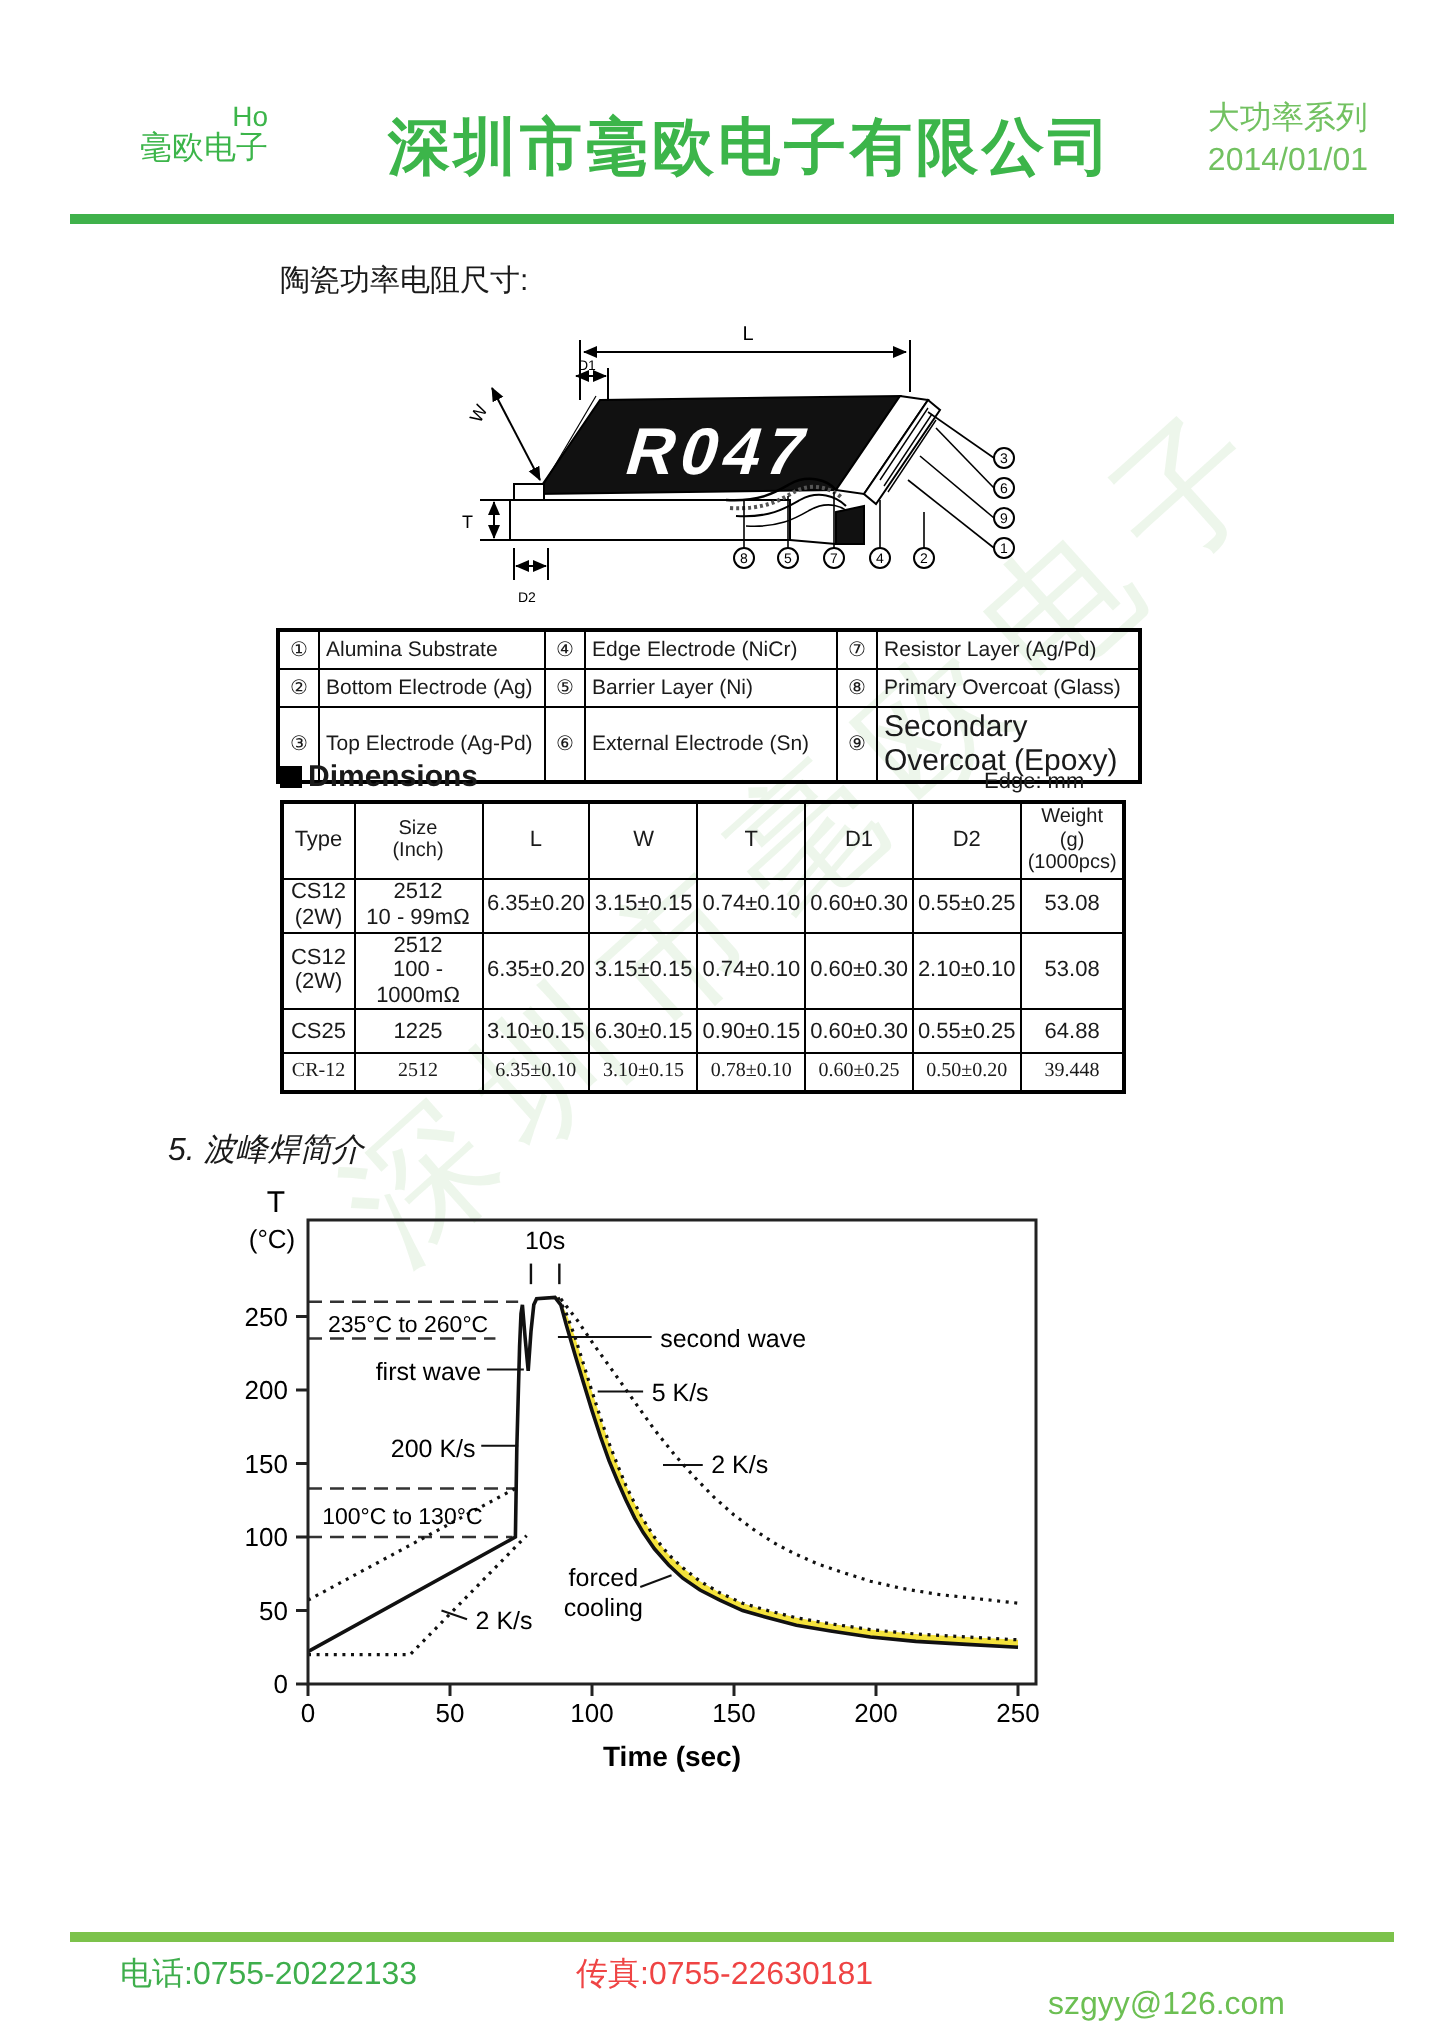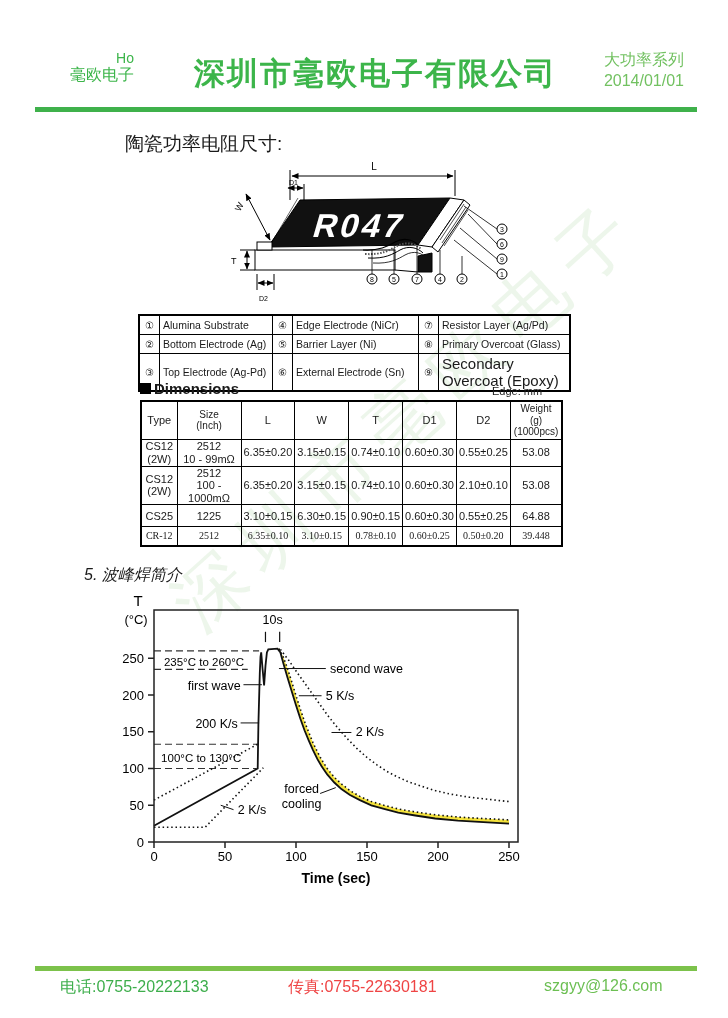--- a/index.html
+++ b/index.html
@@ -10,23 +10,23 @@
   .logo-top{font-size:14px;display:block;}
   .logo-bottom{font-size:16px;display:block;}
   .main-title{left:148px;top:53px;font-size:31px;font-weight:bold;color:#3cb54a;letter-spacing:2px;white-space:nowrap;margin-left:46px;}
   .hdr-right{right:44px;top:50px;text-align:left;color:#72c161;font-size:16px;line-height:1.3;}
   .hrule{left:35px;top:107px;width:662px;height:5px;background:#3fb14b;}
   
   .frule{left:35px;top:966px;width:662px;height:5px;background:#7cc24b;}
   .footer-text{top:977px;font-size:16px;white-space:nowrap;}
   .f-phone{left:60px;color:#3eae4c;}
   .f-fax{left:288px;color:#ef4444;}
-  .f-email{left:544px;color:#6cbf53;}
-  
-  .sec1-title{left:125px;top:131px;font-size:19px;}
+  .f-email{left:524px;color:#6cbf53;margin-top:17px;}
+  
+  .sec1-title{left:140px;top:131px;font-size:15px;}
   .sec5-title{left:84px;top:565px;font-size:16px;font-style:italic;}
   
   .watermark{left:120px;top:400px;width:500px;text-align:center;transform:rotate(-42deg);transform-origin:50% 50%;
     font-size:72px;letter-spacing:14px;color:rgba(110,185,90,0.12);z-index:0;pointer-events:none;white-space:nowrap;}
   .content{position:absolute;inset:0;z-index:1;}
   
   table{border-collapse:collapse;}
   .legend{left:138px;top:314px;}
   .legend td{border:1px solid #000;padding:1px 3px;height:16px;}
   .legend{border:2px solid #000;}

